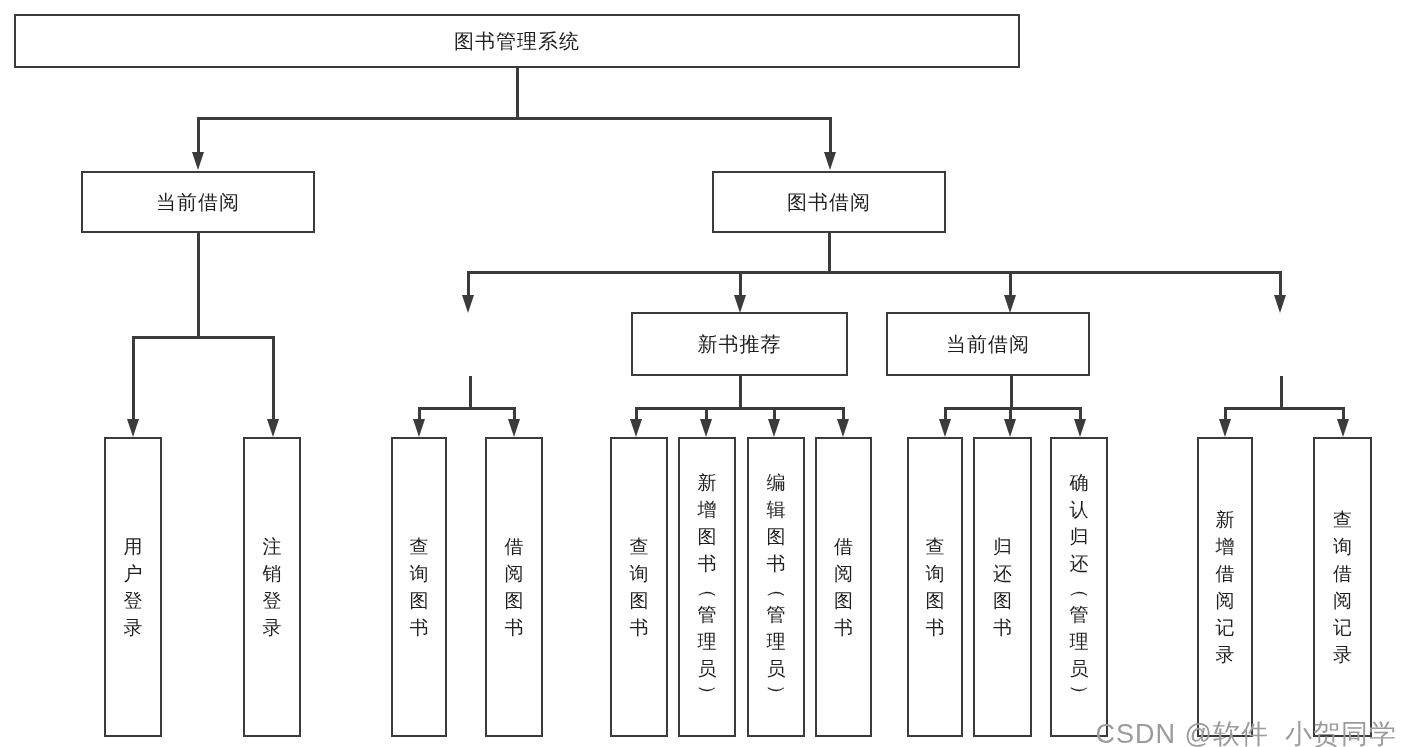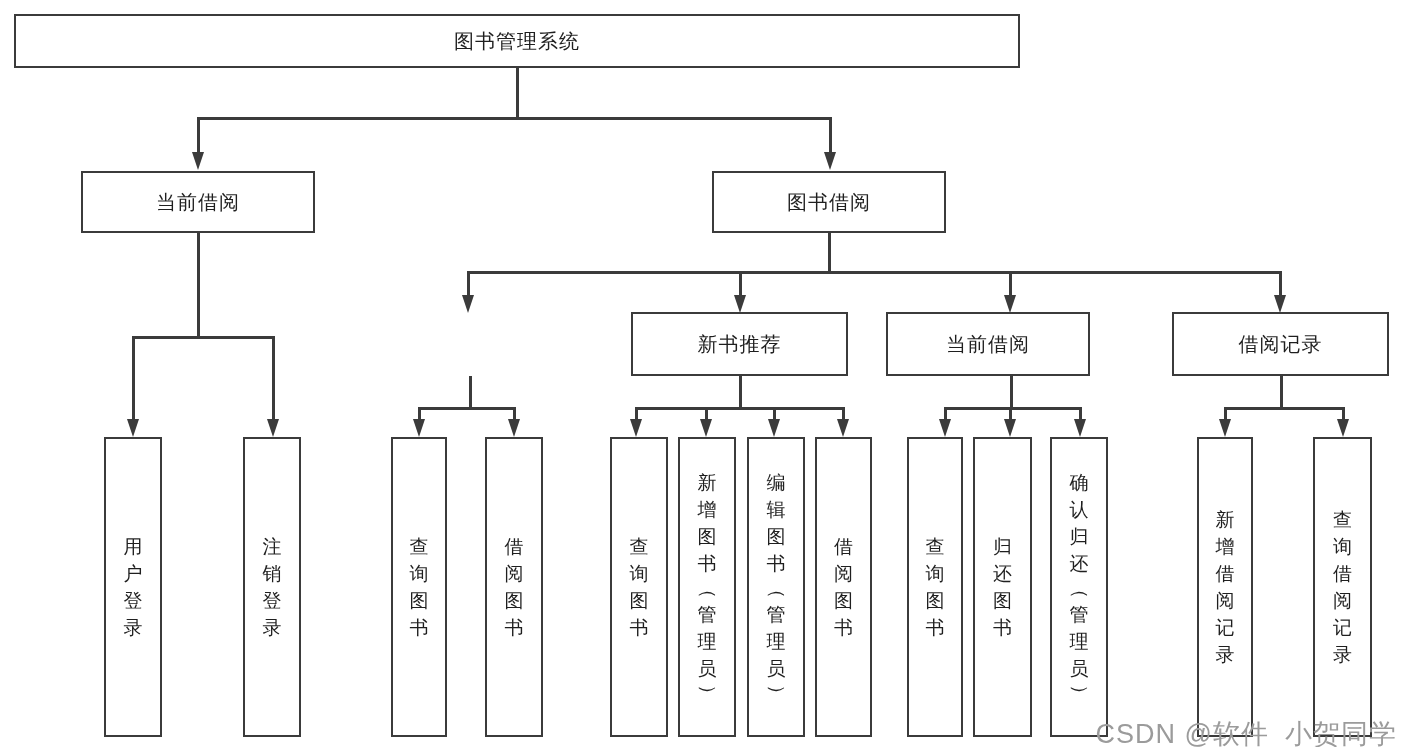--- a/index.html
+++ b/index.html
@@ -102,23 +102,20 @@
   <div class="ar" style="left:1004px;top:295px;"></div>
   <div class="vl" style="left:1279px;top:271px;height:25px;"></div>
   <div class="ar" style="left:1274px;top:295px;"></div>
 
   <div class="hbox" style="left:631px;top:312px;width:217px;height:64px;">
     <span>新书推荐</span>
   </div>
   <div class="hbox" style="left:886px;top:312px;width:204px;height:64px;">
     <span>当前借阅</span>
   </div>
-  <div class="hbox" style="left:1172px;top:312px;width:217px;height:64px;">
-    <span>借阅记录</span>
-  </div>
 
   <div class="vl" style="left:469px;top:376px;height:32px;"></div>
   <div class="hl" style="left:418px;top:407px;width:97px;"></div>
   <div class="vl" style="left:418px;top:407px;height:13px;"></div>
   <div class="ar" style="left:413px;top:419px;"></div>
   <div class="vl" style="left:513px;top:407px;height:13px;"></div>
   <div class="ar" style="left:508px;top:419px;"></div>
 
   <div class="vl" style="left:739px;top:376px;height:32px;"></div>
   <div class="hl" style="left:635px;top:407px;width:209px;"></div>

